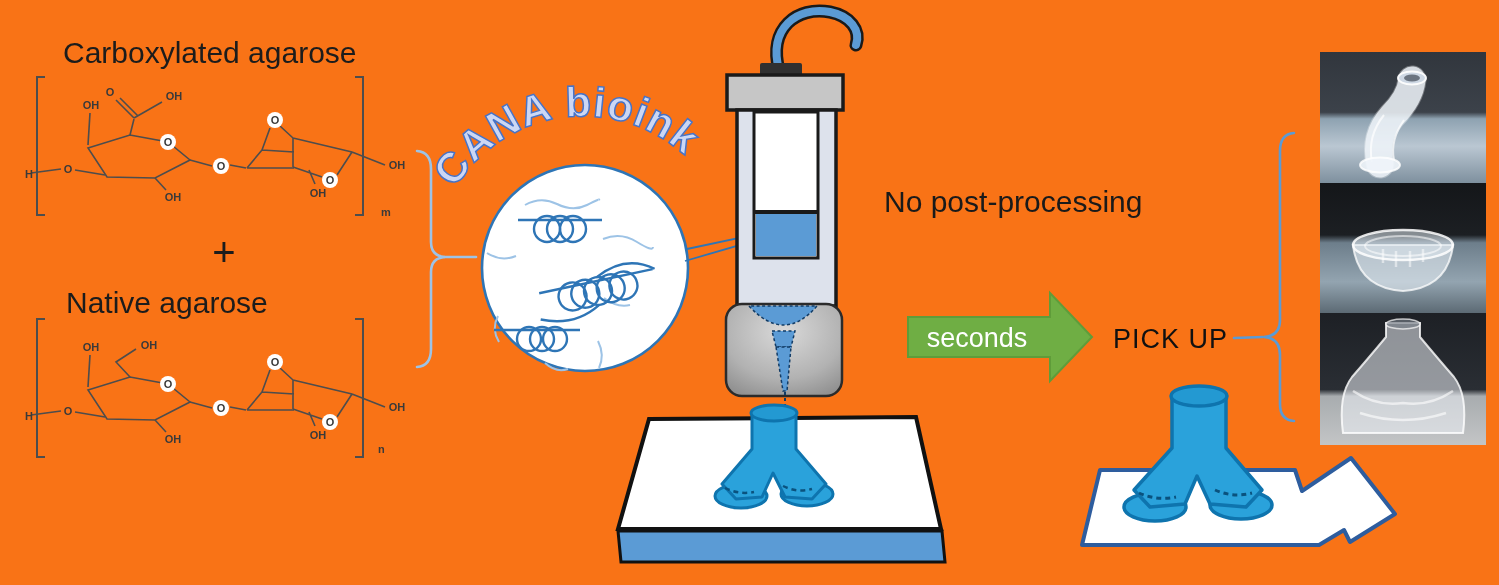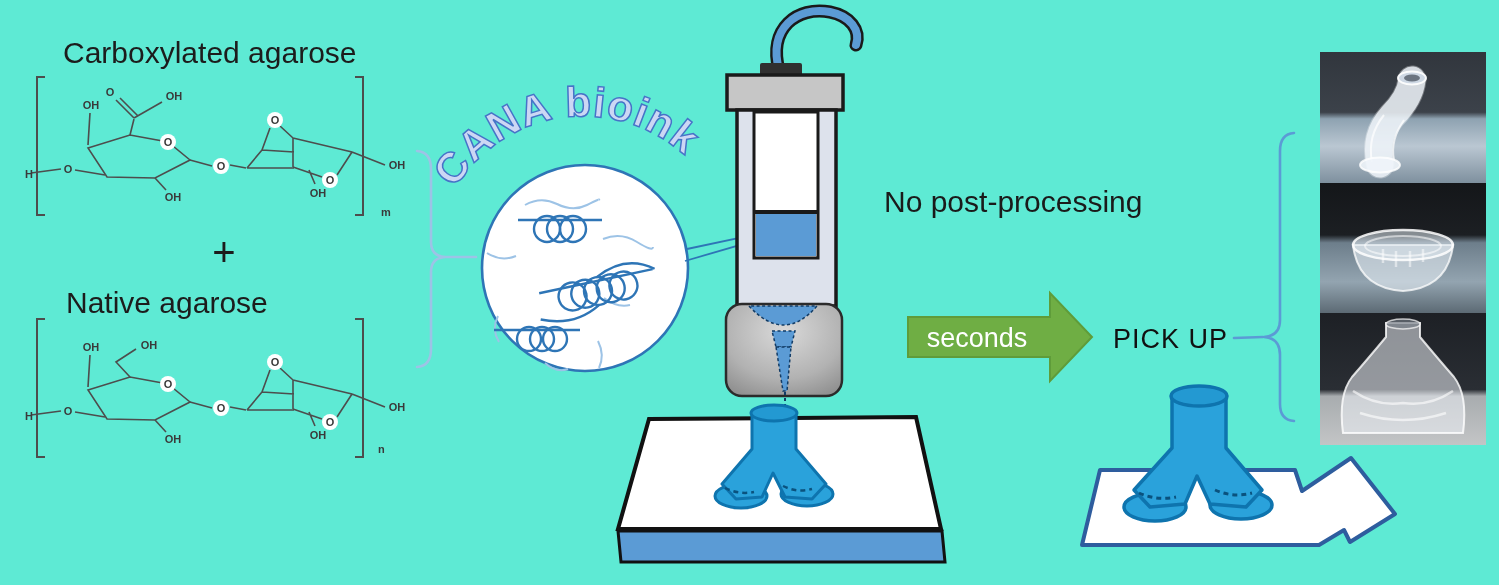--- a/index.html
+++ b/index.html
@@ -1,17 +1,17 @@
 <!DOCTYPE html>
 <html><head>
 <meta charset="utf-8">
 <style>
   html,body{margin:0;padding:0;background:#ffffff;}
   .canvas{
-    position:relative;width:1499px;height:585px;background:#5eead4;overflow:hidden;
+    position:relative;width:1499px;height:585px;background:#f97316;overflow:hidden;
     font-family:"Liberation Sans",sans-serif;
   }
   svg{display:block;}
   .main-art{position:absolute;left:0;top:0;}
   .photo-strip{
     position:absolute;left:1320px;top:52px;width:166px;
     display:flex;flex-direction:column;
   }
   .photo{width:166px;position:relative;overflow:hidden;}
   .photo-tube{

